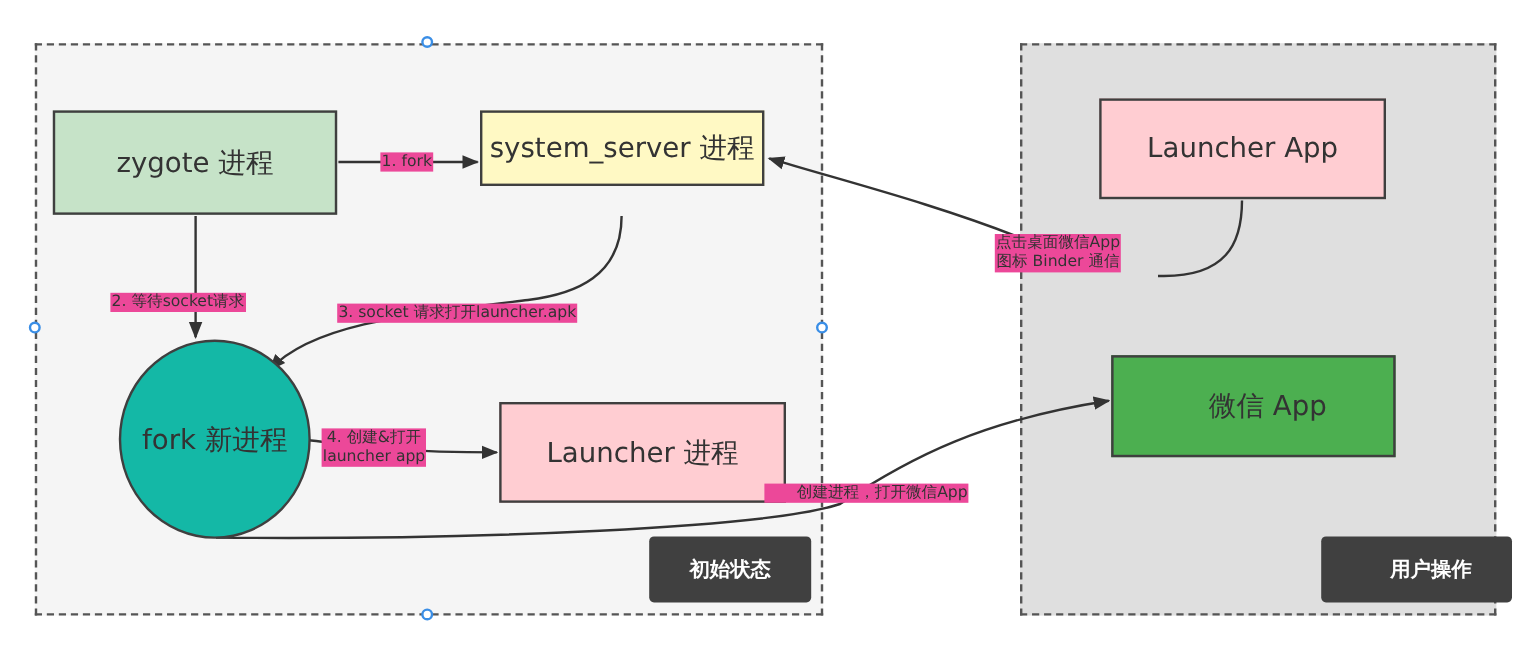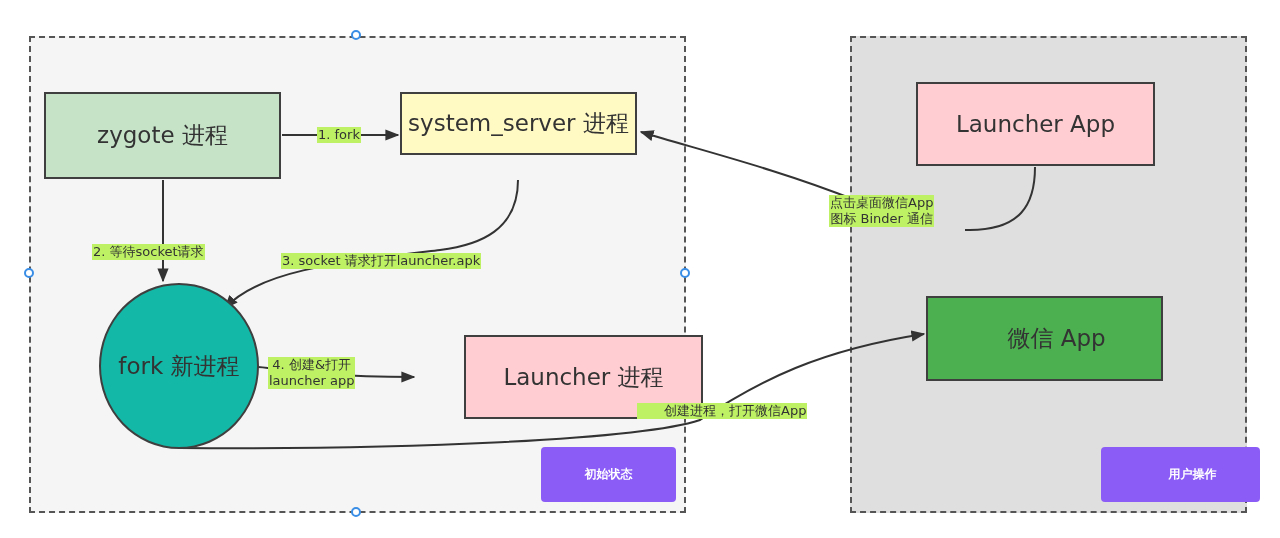--- a/index.html
+++ b/index.html
@@ -8,28 +8,28 @@
   svg#canvas { position: absolute; left: 0; top: 0; }
   .group { position: absolute; box-sizing: border-box; border: 2px dashed #555; }
   #group-initial { left: 29px; top: 36px; width: 657px; height: 477px; background: #f5f5f5; }
   #group-user { left: 850px; top: 36px; width: 397px; height: 477px; background: #dfdfdf; }
   .node { position: absolute; box-sizing: border-box; border: 2px solid #3f3f3f;
           display: flex; align-items: center; justify-content: center;
           font-size: 23px; color: #333; }
   #node-zygote { left: 44px; top: 92px; width: 237px; height: 87px; background: #c6e3c8; }
   #node-system { left: 400px; top: 92px; width: 237px; height: 63px; background: #fff9c4; }
   #node-fork   { left: 99px; top: 283px; width: 160px; height: 166px; border-radius: 50%; background: #14b8a6; }
-  #node-launcher-proc { left: 416px; top: 335px; width: 239px; height: 84px; background: #ffcdd2; margin-left: 48px; }
+  #node-launcher-proc { left: 416px; top: 335px; width: 239px; height: 84px; background: #ffcdd2; }
   #node-launcher-app  { left: 916px; top: 82px; width: 239px; height: 84px; background: #ffcdd2; }
   #node-wechat { left: 926px; top: 296px; width: 237px; height: 85px; background: #4caf50; padding-left: 24px; }
-  .badge { position: absolute; background: #8b5cf6; color: #fff; font-size: 12px; font-weight: bold;
+  .badge { position: absolute; background: #404040; color: #fff; font-size: 17px; font-weight: bold;
            border-radius: 4px; display: flex; align-items: center; justify-content: center; }
   #badge-initial { left: 541px; top: 447px; width: 135px; height: 55px; }
   #badge-user { left: 1101px; top: 447px; width: 135px; height: 55px; padding-left: 24px; }
-  .elabel { position: absolute; font-size: 13px; color: #333; background: #bef264;
+  .elabel { position: absolute; font-size: 13px; color: #333; background: #ec4899;
             line-height: 16px; text-align: center; white-space: nowrap; padding: 0 1px; }
   .handle { position: absolute; width: 10px; height: 10px; border: 2px solid #3a8ee6;
             border-radius: 50%; background: #fff; box-sizing: border-box; }
 </style>
 </head>
 <body>
 
 <div class="group" id="group-initial"></div>
 <div class="group" id="group-user"></div>
 

